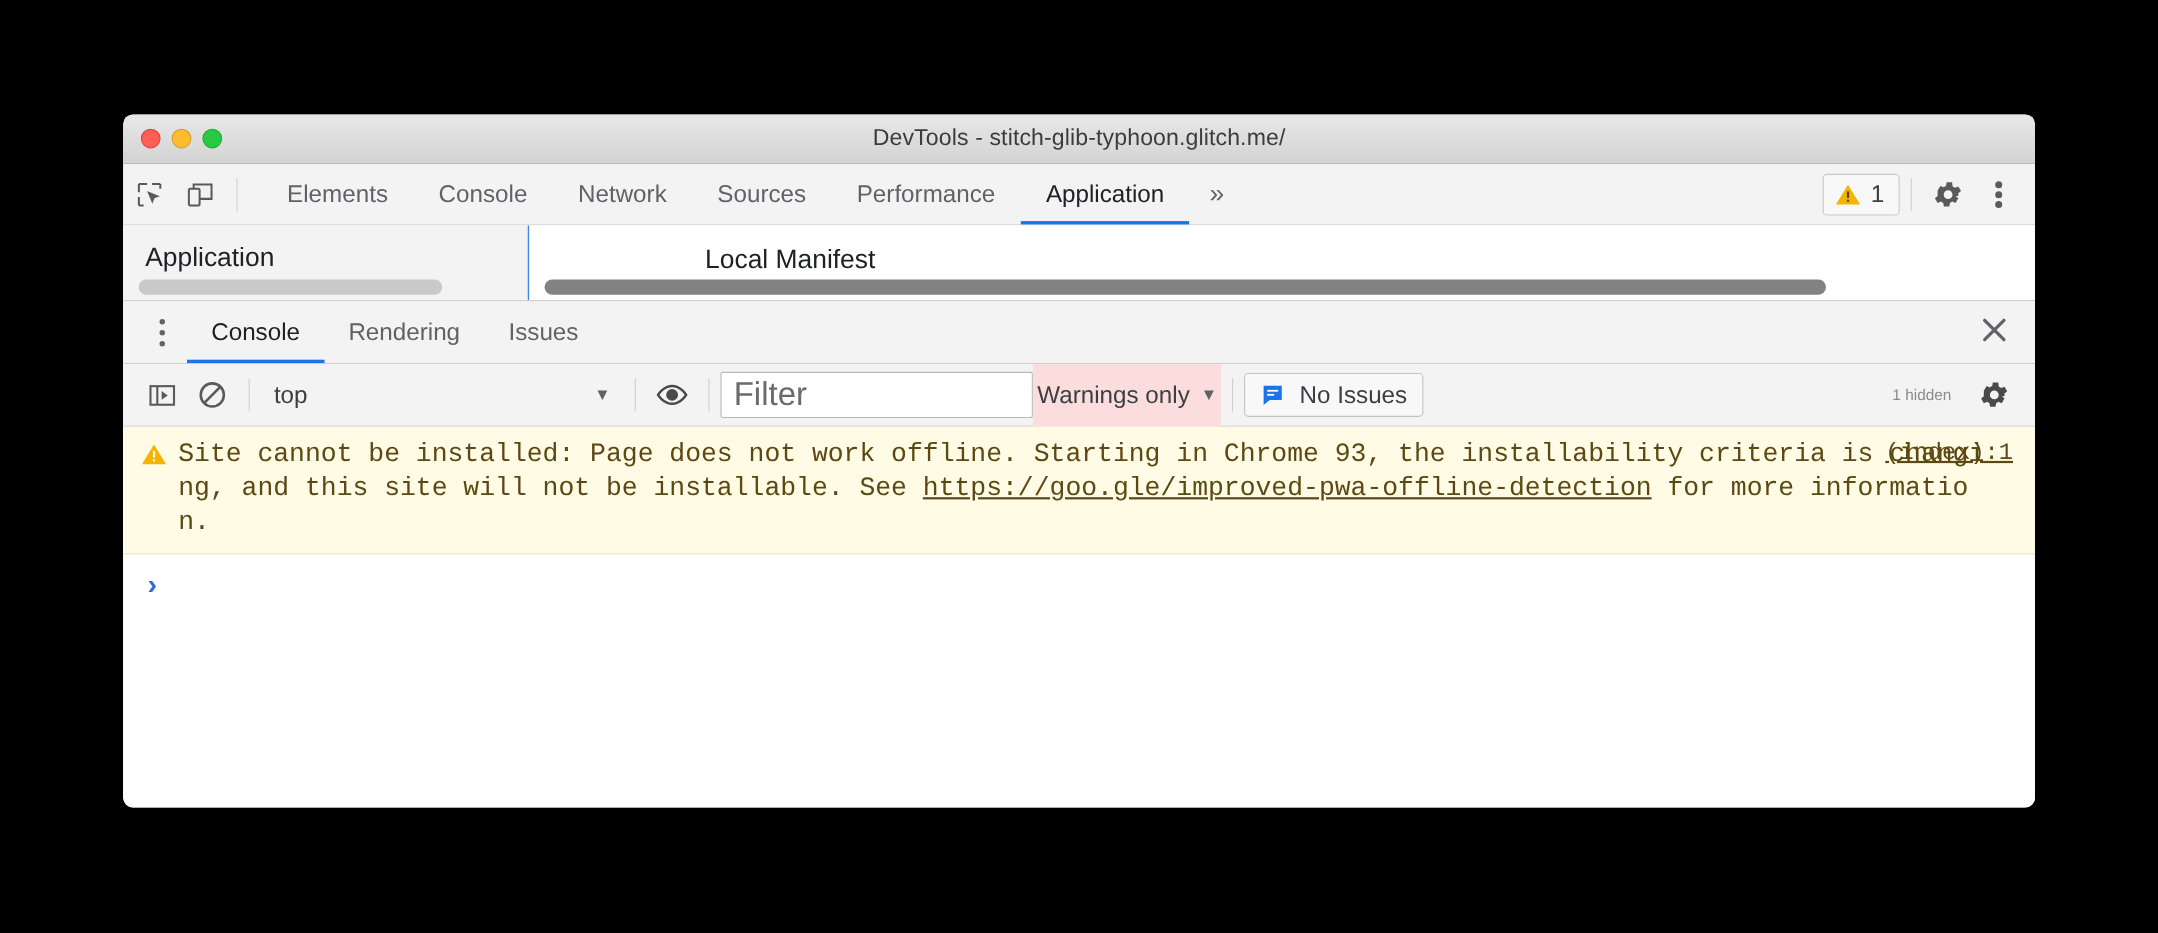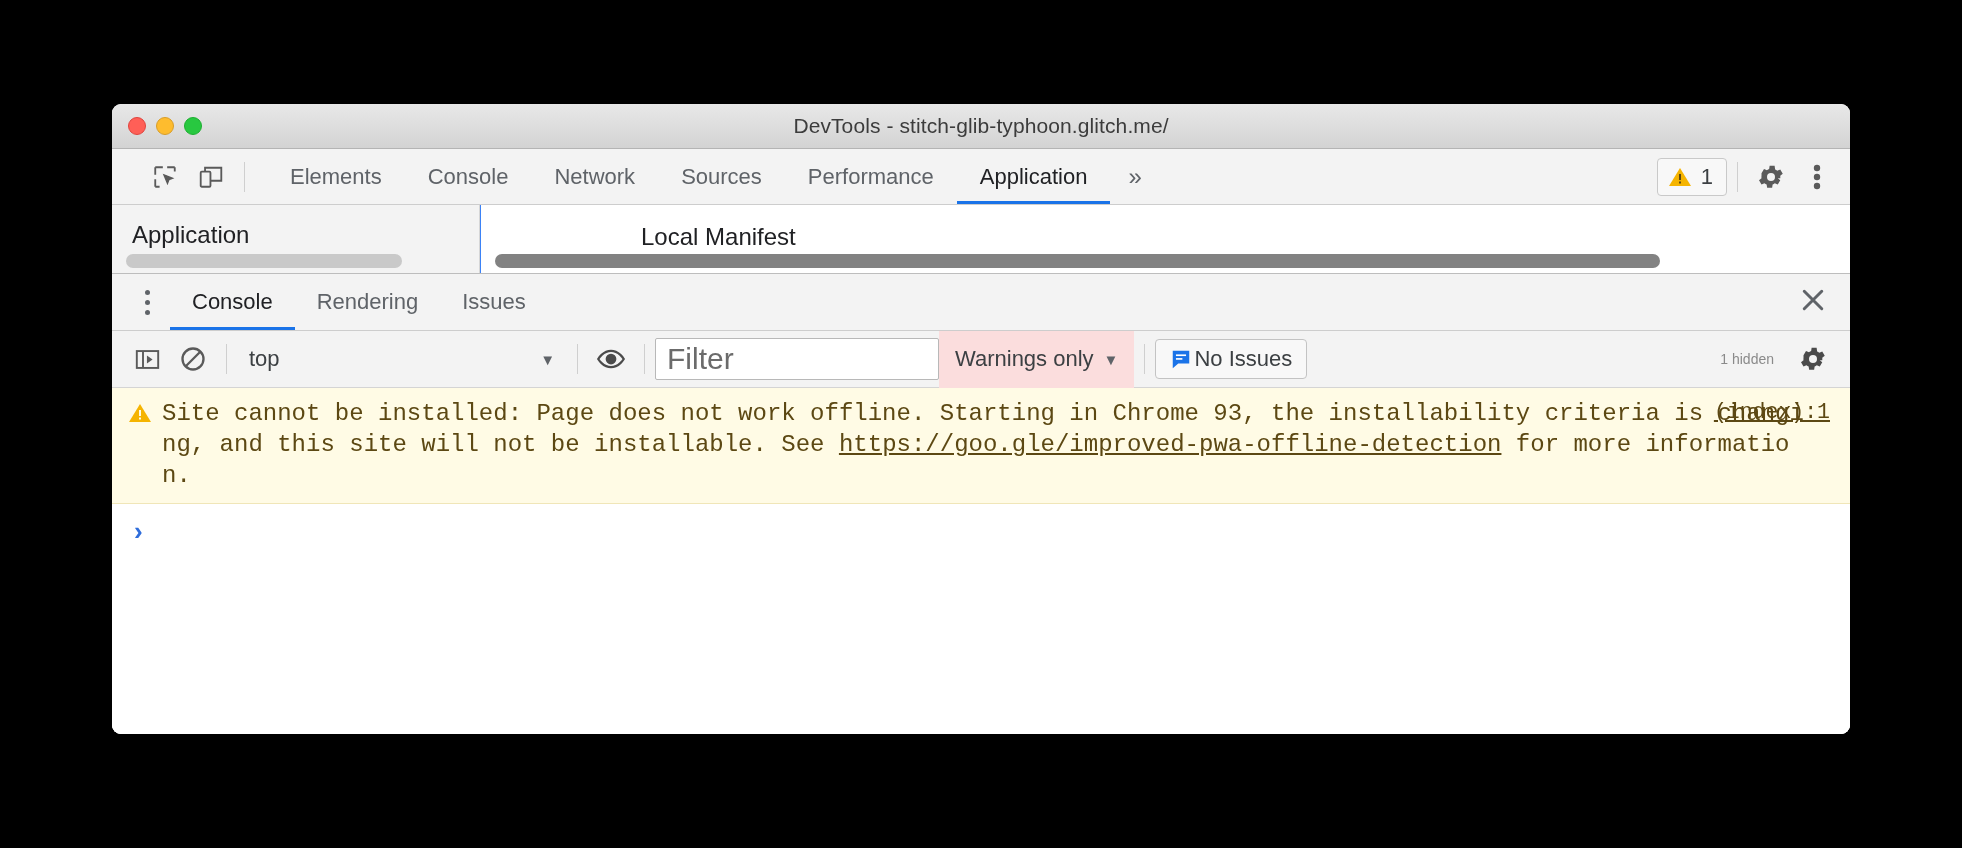--- a/index.html
+++ b/index.html
@@ -41,21 +41,21 @@
     font-size: 21px; color: #3c3c3c; letter-spacing: .1px;
     pointer-events: none;
   }
 
   
   .tabbar {
     height: 56px;
     background: #f3f3f3;
     border-bottom: 1px solid #cdcdcd;
     display: flex; align-items: center;
-    padding: 0 10px 0 30px;
+    padding: 0 10px 0 1px;
   }
   .icon-btn {
     width: 46px; height: 46px;
     display: flex; align-items: center; justify-content: center;
     color: #5a5a5a;
   }
   .vsep { width: 1px; height: 30px; background: #cfcfcf; margin: 0 10px; }
   .maintabs { display: flex; align-items: center; height: 100%; margin-left: 12px; }
   .mtab {
     position: relative;
@@ -142,26 +142,26 @@
   .filter-input {
     width: 284px; height: 42px;
     border: 1px solid #b8b8b8; border-radius: 2px;
     background: #fff; padding: 0 11px;
     font-family: "Liberation Sans", sans-serif;
     font-size: 30px; color: #202124;
   }
   .filter-input::placeholder { color: #6b6b6b; }
   .level-select {
     display: flex; align-items: center; gap: 10px;
-    height: 57px; padding: 0 16px;
+    height: 57px; padding: 0 4px;
     background: #fbdddd;
     font-size: 22px; color: #3c4043;
   }
   .issues-btn {
-    display: flex; align-items: center; gap: 2px;
+    display: flex; align-items: center; gap: 13px;
     border: 1px solid #c3c3c3; border-radius: 4px;
     background: #f8f8f8; padding: 6px 14px;
     font-size: 22px; color: #3c4043;
   }
   .hidden-count { font-size: 14px; color: #8a8a8a; white-space: nowrap; text-align: right; }
 
   
   .console-body { flex: 1; background: #fff; overflow: hidden; }
   .msg-warning {
     display: flex; align-items: flex-start;

